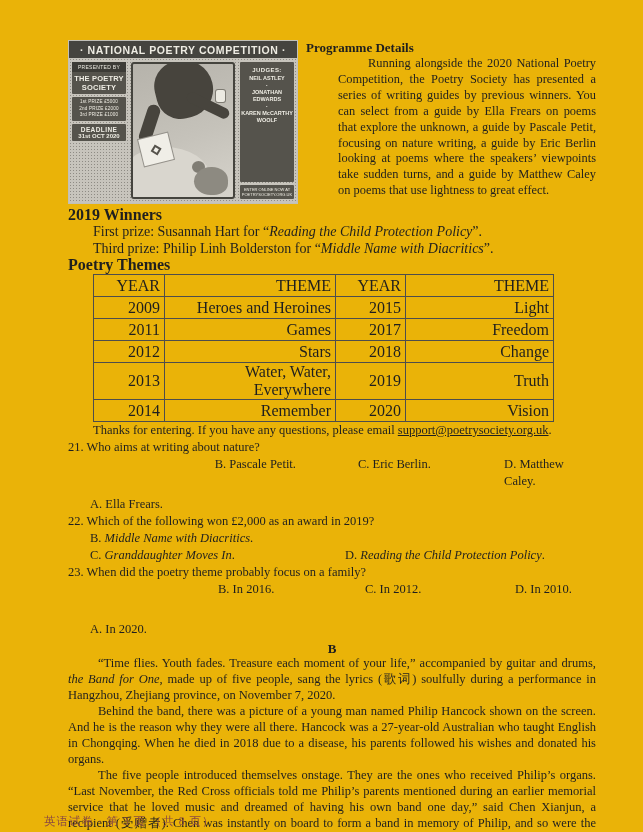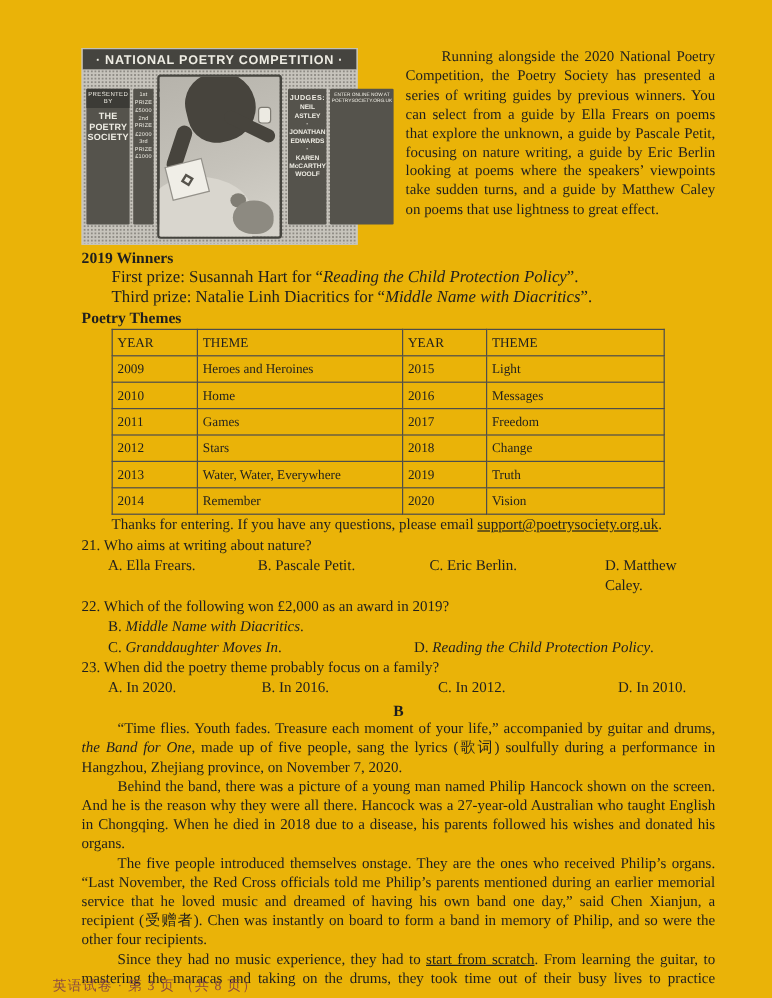--- a/index.html
+++ b/index.html
@@ -21,21 +21,21 @@
   .poster-title {
     background:#45443f; color:#eeece3; font-weight:bold; font-size:10.5px;
     letter-spacing:.6px; text-align:center; padding:3px 0 2px; white-space:nowrap;
   }
   .poster-main {
     flex:1; display:flex;
     background-color:#c7c4bc;
     background-image: radial-gradient(#8e8b84 .8px, rgba(0,0,0,0) .9px);
     background-size:3px 3px;
   }
-  .poster-side { width:60px; display:flex; flex-direction:row; gap:3px; padding:16px 3px; }
+  .poster-side { width:60px; display:flex; flex-direction:column; gap:3px; padding:4px 3px; }
   .pbox { background:#55534c; color:#efede4; text-align:center; border-radius:1px; padding:2px 1px; }
   .presented { font-size:5px; letter-spacing:.3px; background:#3c3b36; margin:-2px -1px 2px; padding:2px 0; }
   .society { font-size:7.5px; font-weight:bold; line-height:9px; letter-spacing:.2px; }
   .prizes { font-size:4.6px; line-height:6.5px; white-space:pre-line; letter-spacing:.2px; }
   .deadline-label { font-size:6.5px; font-weight:bold; letter-spacing:.4px; }
   .deadline-date { font-size:6px; font-weight:bold; }
   .judges-box { flex:1; display:flex; flex-direction:column; justify-content:flex-start; gap:2px; padding-top:5px; }
   .judges-label { font-size:6px; font-weight:bold; letter-spacing:.4px; }
   .judges-list { font-size:5.5px; font-weight:bold; line-height:7px; white-space:pre-line; }
   .enter-box { font-size:4px; line-height:5px; white-space:pre-line; }
@@ -52,36 +52,36 @@
   .card { position:absolute; bottom:34px; left:8px; width:30px; height:27px; background:#f0eee7; transform:rotate(-14deg); box-shadow:0 0 0 1px #94918a; display:flex; align-items:center; justify-content:center; }
   .card-diamond { width:8px; height:8px; border:2px solid #56534c; transform:rotate(45deg); }
   .monkey { position:absolute; bottom:2px; right:5px; width:34px; height:28px; background:#8d8a81; border-radius:52% 48% 42% 50%; }
   .monkey-head { position:absolute; bottom:24px; right:28px; width:13px; height:12px; background:#807d74; border-radius:50%; }
 
   .programme { flex:1; min-width:0; }
   .prog-heading { font-weight:bold; font-size:13px; line-height:16px; }
   .prog-body { font-size:12.4px; line-height:15.9px; text-align:justify; text-indent:30px;margin-left:32px; }
 
   
-  .h-bold { font-weight:bold; font-size:13px; line-height:16px; }
+  .h-bold { font-weight:bold; font-size:16px; line-height:16px; }
   .winners-heading { margin-top:3px; }
   .winner-line { padding-left:25px; font-size:14px; line-height:17px; }
   .themes-heading { line-height:15px; }
   table.themes { border-collapse:collapse; margin:2px 0 0 25px; }
   table.themes th, table.themes td {
-    border:1px solid #4d4d4d; text-align:left; vertical-align:middle;
-    font-size:11px; height:22px; padding:0 4px; font-weight:normal;
+    border:1px solid #4d4d4d; text-align:right; vertical-align:middle;
+    font-size:16px; height:22px; padding:0 4px; font-weight:normal;
   }
   .thanks { font-size:12.5px; line-height:17px; text-indent:25px; }
   .email { color:inherit; text-decoration:underline; cursor:pointer; }
 
   
   .q-line { font-size:12.5px; line-height:17px; }
   .opts { display:flex; padding-left:22px; font-size:12.5px; line-height:17px; }
-  .opts-4 .o1 { width:128px; } .opts-4 .o2 { width:147px; } .opts-4 .o3 { width:150px; }
+  .opts-4 .o1 { width:128px;margin-top:40px; } .opts-4 .o2 { width:147px; } .opts-4 .o3 { width:150px; }
   .opts-2 .oc1 { width:255px; }
 
   
   .sec-label { text-align:center; font-weight:bold; font-size:13px; line-height:13px; margin-top:4px; }
   .bp { font-size:12.5px; line-height:16px; text-align:justify; text-indent:30px; }
   .bp .u { text-decoration:underline; }
   .bp-last { text-align-last:justify; }
 
   
   .footer {
@@ -132,27 +132,28 @@
 JONATHAN EDWARDS
 ·
 KAREN McCARTHY WOOLF</div>
             </div>
             <div class="pbox enter-box">ENTER ONLINE NOW AT
 POETRYSOCIETY.ORG.UK</div>
           </div>
         </div>
       </div>
       <div class="programme">
+        <div class="prog-heading">Programme Details</div>
         <div class="prog-body">Running alongside the 2020 National Poetry Competition, the Poetry Society has presented a series of writing guides by previous winners. You can select from a guide by Ella Frears on poems that explore the unknown, a guide by Pascale Petit, focusing on nature writing, a guide by Eric Berlin looking at poems where the speakers’ viewpoints take sudden turns, and a guide by Matthew Caley on poems that use lightness to great effect.</div>
       </div>
     </div>
 
     <div class="h-bold winners-heading">2019 Winners</div>
     <div class="winner-line"><span>First prize: Susannah Hart for “</span><i>Reading the Child Protection Policy</i><span>”.</span></div>
-    <div class="winner-line"><span>Third prize: Natalie Linh Diacritics for “</span><i>Middle Name with Diacritics</i><span>”.</span></div>
+    <div class="winner-line"><span>Third prize: Philip Linh Bolderston for “</span><i>Middle Name with Diacritics</i><span>”.</span></div>
 
     <div class="h-bold themes-heading">Poetry Themes</div>
     <table class="themes">
       <colgroup>
           <col style="width:71px">
           <col style="width:171px">
           <col style="width:70px">
           <col style="width:148px">
         </colgroup>
       <tbody>
@@ -162,26 +163,20 @@
         <th>YEAR</th>
         <th>THEME</th>
       </tr>
       <tr>
         <td>2009</td>
         <td>Heroes and Heroines</td>
         <td>2015</td>
         <td>Light</td>
       </tr>
       <tr>
-        <td>2010</td>
-        <td>Home</td>
-        <td>2016</td>
-        <td>Messages</td>
-      </tr>
-      <tr>
         <td>2011</td>
         <td>Games</td>
         <td>2017</td>
         <td>Freedom</td>
       </tr>
       <tr>
         <td>2012</td>
         <td>Stars</td>
         <td>2018</td>
         <td>Change</td>

